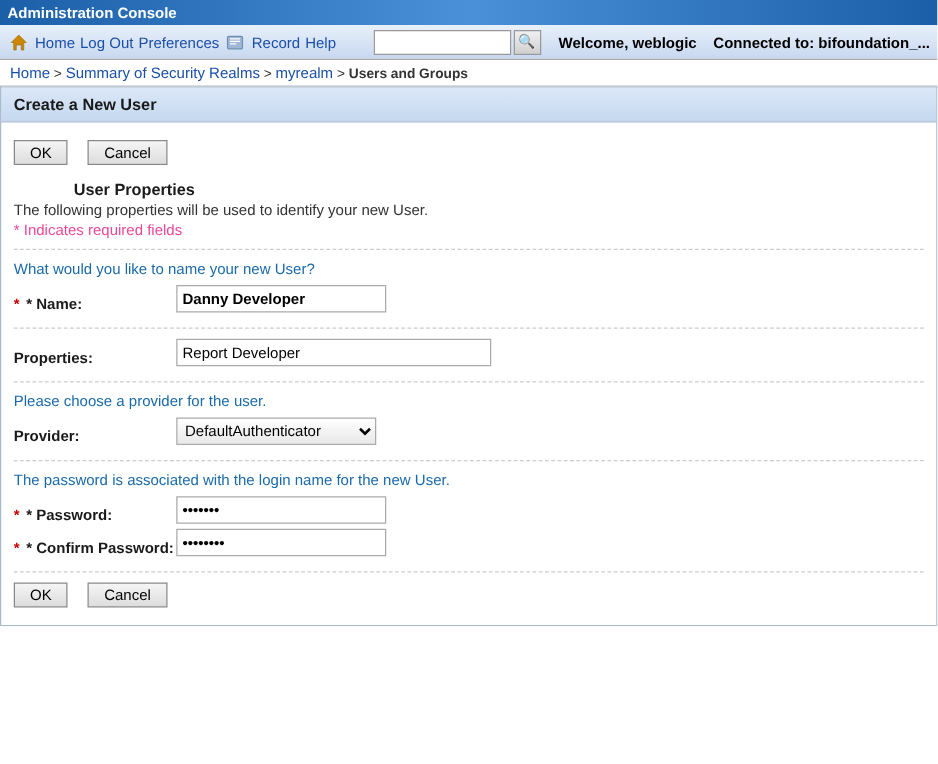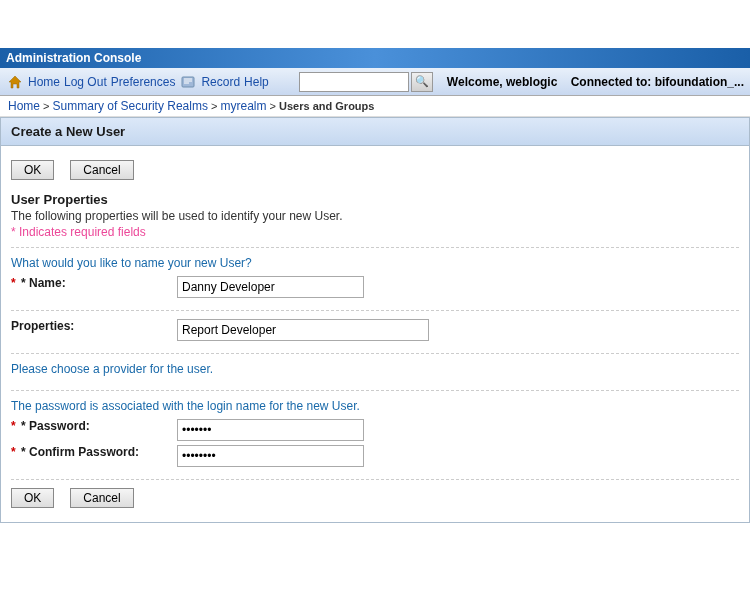--- a/index.html
+++ b/index.html
@@ -8,21 +8,20 @@
     
     #title-bar {
       background: linear-gradient(to right, #1a5fa8, #4a90d9, #1a5fa8);
       color: white;
       padding: 2px 6px;
       font-size: 12px;
       font-weight: bold;
       display: flex;
       align-items: center;
       height: 20px;
-      margin-top: 48px;
     }
 
     
     #nav-bar {
       background: linear-gradient(to bottom, #e8f0fa, #c8d8f0);
       border-bottom: 1px solid #aaa;
       padding: 3px 6px;
       display: flex;
       align-items: center;
       gap: 4px;
@@ -115,20 +114,21 @@
       min-width: 40px;
     }
 
     
     .section-title {
       font-weight: bold;
       font-size: 13px;
       margin-top: 6px;
       margin-bottom: 2px;
       color: #1a1a1a;
+      margin-left: 48px;
     }
 
     .section-desc {
       font-size: 12px;
       color: #333;
       margin-bottom: 2px;
     }
 
     .required-note {
       color: #ec4899;
@@ -143,23 +143,22 @@
     }
 
     .form-question {
       color: #1a6aaa;
       font-size: 12px;
       margin-bottom: 6px;
     }
 
     .form-row {
       display: flex;
-      align-items: flex-start;
+      align-items: flex-end;
       margin-bottom: 4px;
-      gap: 36px;
     }
 
     .form-label {
       font-size: 12px;
       font-weight: bold;
       width: 130px;
       min-width: 130px;
       color: #1a1a1a;
     }
 
@@ -168,21 +167,21 @@
       margin-right: 2px;
     }
 
     .form-input {
       border: 1px solid #aaa;
       padding: 2px 4px;
       font-size: 12px;
       height: 22px;
     }
 
-    .input-short { width: 187px; }
+    .input-short { width: 168px; font-weight: bold; }
     .input-long { width: 252px; }
 
     
     .form-select {
       height: 22px;
       border: 1px solid #aaa;
       padding: 1px 2px;
       font-size: 12px;
       background: linear-gradient(to bottom, #fff, #e8e8e8);
       width: 160px;
@@ -275,20 +274,28 @@
 
     <div class="form-section">
       <div class="form-row">
         <div class="form-label">Properties:</div>
         <input type="text" class="form-input input-long" value="Report Developer" style="">
       </div>
     </div>
 
     <div class="form-section">
       <div class="form-question">Please choose a provider for the user.</div>
+      <div class="form-row">
+        <div class="form-label">Provider:</div>
+        <div class="provider-wrapper">
+          <select class="form-select">
+            <option>DefaultAuthenticator</option>
+          </select>
+        </div>
+      </div>
     </div>
 
     <div class="form-section">
       <div class="form-question">The password is associated with the login name for the new User.</div>
       <div class="form-row">
         <div class="form-label">
           <span class="required-star">*</span>
           <span>* Password:</span>
         </div>
         <input type="password" class="form-input input-short" value="1234567" style="">

